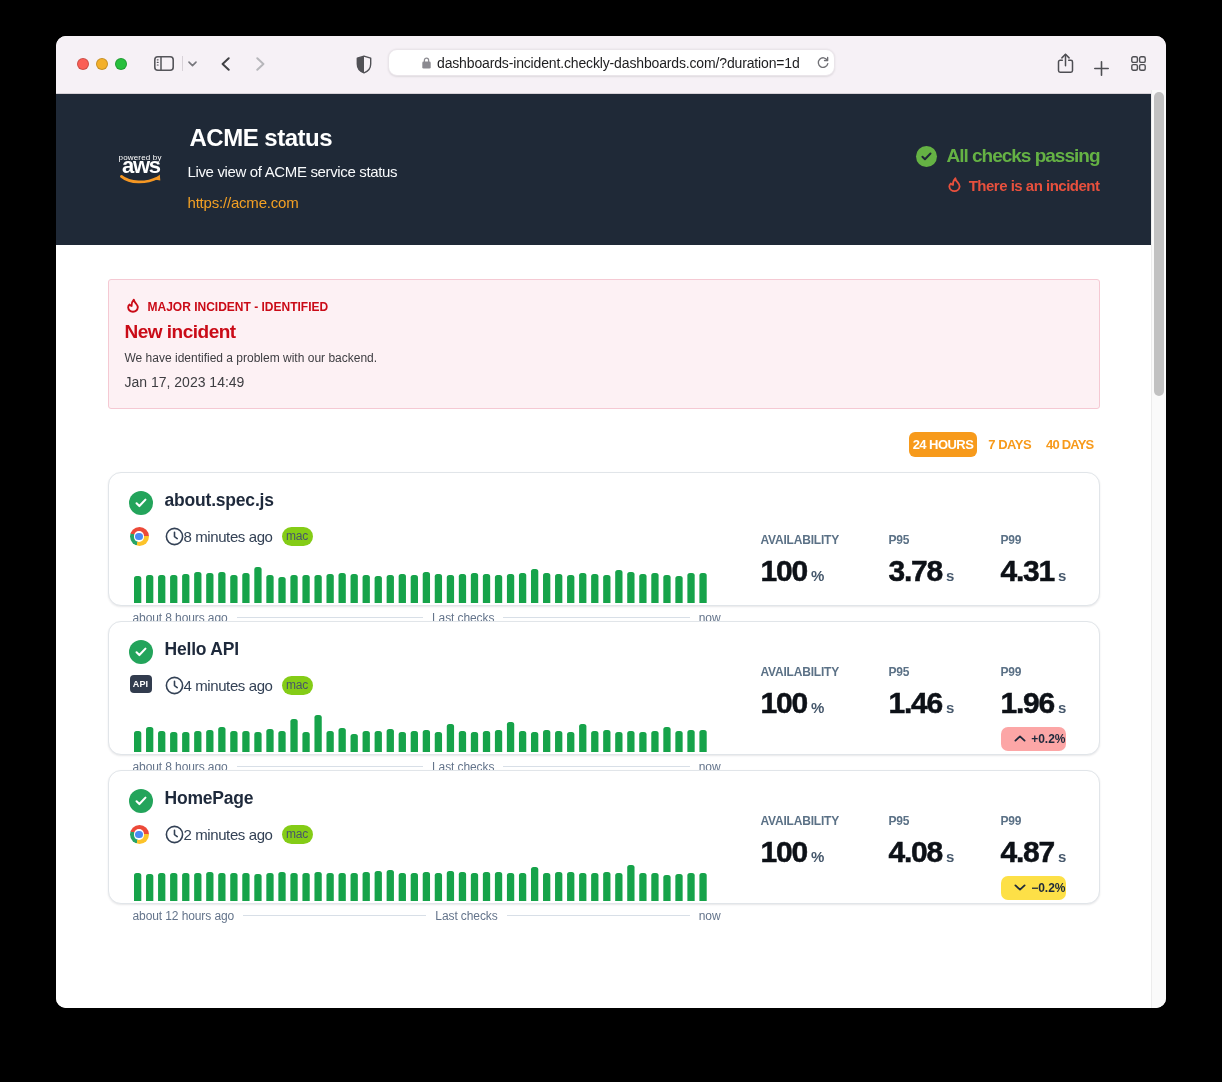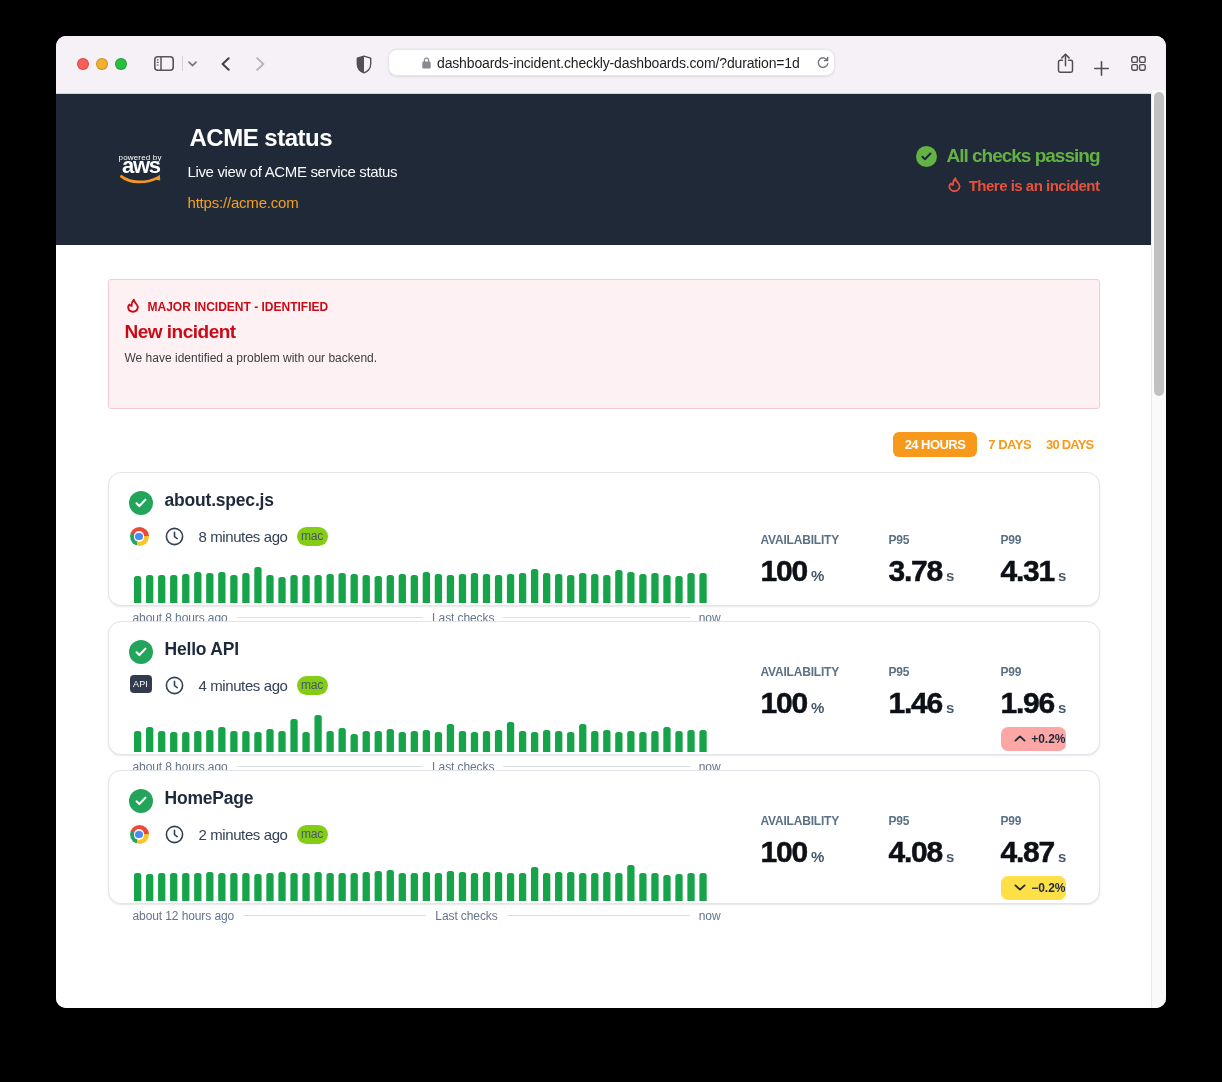--- a/index.html
+++ b/index.html
@@ -27,30 +27,30 @@
 .ibox { margin:34px auto 0 auto; width:992px; height:130px; background:#fdf1f4; border:1px solid #f5c9d3; border-radius:3px; padding:18px 16px; }
 .ibox .l1 { display:flex; align-items:flex-end; gap:7px; color:#ca0b17; }
 .ibox .l1 .cap { font-size:12px; font-weight:bold; letter-spacing:0px; }
 .ibox h2 { margin-top:7px; font-size:19px; font-weight:bold; color:#ca0b17; letter-spacing:-0.5px; }
 .ibox .b1 { margin-top:8px; font-size:12px; color:#3d3d41; }
 .ibox .b2 { margin-top:9px; font-size:14px; color:#3d3d41; }
 
 .tabs { width:992px; margin:0 auto; position:relative; height:62.5px; }
 .tabs .row { position:absolute; right:6px; top:23px; display:flex; align-items:center; gap:11px; }
 .tab { font-size:13px; font-weight:bold; color:#f79a1b; letter-spacing:-0.55px; }
-.tab.on { background:#f79a1b; color:#fff; padding:5px 12px; border-radius:6px; }
+.tab.on { background:#f79a1b; color:#fff; padding:5px 4px; border-radius:6px; }
 
 .card { width:992px; margin:0 auto; height:134px; background:#fff; border:1px solid #e1e5e9; border-radius:13px; box-shadow:0 1px 2px rgba(15,23,42,0.10); position:relative; }
 .card + .card { margin-top:15px; }
 .crow1 { position:absolute; left:20px; top:18px; display:flex; align-items:center; gap:12px; }
 .ctitle { font-size:17.5px; font-weight:bold; color:#1e293b; letter-spacing:-0.2px; position:relative; top:-2px; }
 .crow2 { position:absolute; left:21px; top:54px; height:20px; display:flex; align-items:center; }
-.meta-txt { font-size:15px; color:#334155; margin-left:15px; letter-spacing:-0.4px; }
+.meta-txt { font-size:15px; color:#334155; margin-left:0; letter-spacing:-0.4px; }
 .macpill { margin-left:9px; background:#84cc16; color:#475569; font-size:12px; padding:2.5px 4.5px 3px 4.5px; border-radius:10px; letter-spacing:-0.2px; }
-.apibadge { width:22px; height:18px; background:#323c4e; border-radius:4px; color:#fff; font-size:9px; font-weight:normal; display:flex; align-items:center; justify-content:center; letter-spacing:0.1px; position:relative; top:-2px; }
+.apibadge { width:22px; height:18px; background:#323c4e; border-radius:4px; color:#fff; font-size:9px; font-weight:bold; display:flex; align-items:center; justify-content:center; letter-spacing:0.1px; position:relative; top:-2px; }
 .chart { position:absolute; left:25px; top:92px; width:588px; height:38px; }
 .chart svg { display:block; }
 .bars rect { fill:#16a34a; }
 .axis { position:absolute; left:24px; top:138px; width:588px; display:flex; align-items:center; font-size:12px; color:#64748b; letter-spacing:-0.1px; }
 .axis .ln { flex:1; height:1px; background:#d8dfe7; margin:0 9px; }
 
 .stats { position:absolute; left:652px; top:43.5px; right:0; } .statslow { top:60.5px; }
 .stat { position:absolute; top:0; }
 .s1 { left:0px; } .s2 { left:128px;text-align:right; } .s3 { left:240px; }
 .slabel { font-size:12px; font-weight:bold; color:#5b7186; letter-spacing:-0.2px; }
@@ -153,26 +153,27 @@
     </div>
     <div class="ibox">
       <div class="l1">
           <svg width="16" height="16" viewBox="0 0 24 24">
             <path d="M13.2 2.5 C 13.6 5.5 15.5 7.3 17 9 C 18.3 10.5 19.2 12.2 19.2 14.2 A 7.3 7.3 0 0 1 4.7 14.2 C 4.7 12.4 5.6 10.8 6.9 9.8 C 7.6 10.9 8.6 11.6 9.9 11.9 C 9.5 8.6 10.4 5.6 13.2 2.5 Z" fill="none" stroke="#ca0b17" stroke-width="2.8" stroke-linejoin="round" stroke-linecap="round"></path>
           </svg>
           <span class="cap">MAJOR INCIDENT - IDENTIFIED</span>
         </div>
       <h2>New incident</h2>
       <div class="b1">We have identified a problem with our backend.</div>
+      <div class="b2">Jan 17, 2023 14:49</div>
     </div>
     <div class="tabs">
         <div class="row">
       <span class="tab on">24 HOURS</span>
           <span class="tab" style="letter-spacing:-0.5px">7 DAYS</span>
-          <span class="tab" style="letter-spacing:-0.8px;margin-left:4px">30 DAYS</span>
+          <span class="tab" style="letter-spacing:-0.8px;margin-left:4px">40 DAYS</span>
     </div>
       </div>
 
     <div class="card">
       <div class="crow1">
           <span class="ck">
             <svg width="12" height="10" viewBox="0 0 13 11">
               <path d="M1.6 5.8 L4.7 8.9 L11.4 1.8" fill="none" stroke="#fff" stroke-width="2.3" stroke-linecap="round" stroke-linejoin="round"></path>
             </svg>
           </span>

